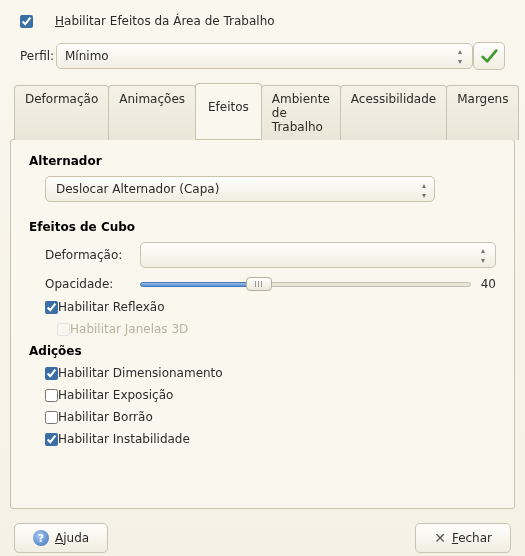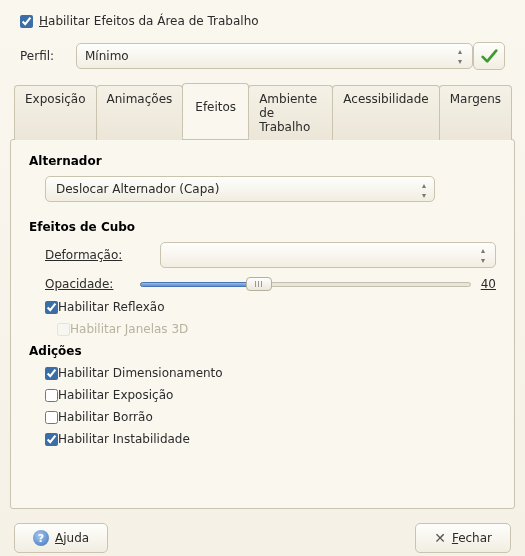--- a/index.html
+++ b/index.html
@@ -10,21 +10,21 @@
     font-size: 12px;
     color: #2b2b2b;
     background: linear-gradient(to bottom, #faf7ef, #f5f1e6);
     width: 525px;
     height: 556px;
   }
 
   .top-check {
     display: flex;
     align-items: center;
-    gap: 6px;
+    gap: 22px;
     padding: 4px 10px 14px 10px;
   }
 
   .profile-row {
     display: flex;
     align-items: center;
     padding: 0 10px 14px 10px;
   }
   .profile-label { min-width: 36px; }
 
@@ -32,21 +32,20 @@
     flex: 1;
     height: 26px;
     background: linear-gradient(to bottom, #fefefc, #f2eee2);
     border: 1px solid #c9c3b0;
     border-radius: 5px;
     display: flex;
     align-items: center;
     padding: 0 8px;
     position: relative;
     cursor: pointer;
-    margin-left: 20px;
   }
   .select .spinner {
     position: absolute;
     right: 6px;
     top: 4px;
     width: 12px;
     display: flex;
     flex-direction: column;
     align-items: center;
     gap: 2px;
@@ -134,21 +133,20 @@
 
   .sub {
     margin-left: 16px;
   }
 
   .row {
     display: flex;
     align-items: center;
     gap: 15px;
     margin: 8px 0;
-    text-decoration: underline;
   }
   .row-label { min-width: 80px; }
 
   .slider-wrap {
     flex: 1;
     display: flex;
     align-items: center;
     gap: 10px;
   }
   .slider {
@@ -255,21 +253,21 @@
     </span>
   </div>
   <div class="apply-btn">
     <svg width="18" height="18" viewBox="0 0 20 20">
       <path d="M3 11 L8 16 L18 4" stroke="#3e9a2d" stroke-width="3" fill="none" stroke-linecap="round" stroke-linejoin="round"></path>
     </svg>
   </div>
 </div>
 
 <div class="tabs">
-  <div class="tab"><span>Exposição</span></div>
+  <div class="tab"><span>Deformação</span></div>
   <div class="tab"><span>Animações</span></div>
   <div class="tab active"><span>Efeitos</span></div>
   <div class="tab"><span>Ambiente de Trabalho</span></div>
   <div class="tab"><span>Acessibilidade</span></div>
   <div class="tab"><span>Margens</span></div>
 </div>
 
 <div class="panel">
 
   <div class="section-title first">Alternador</div>

